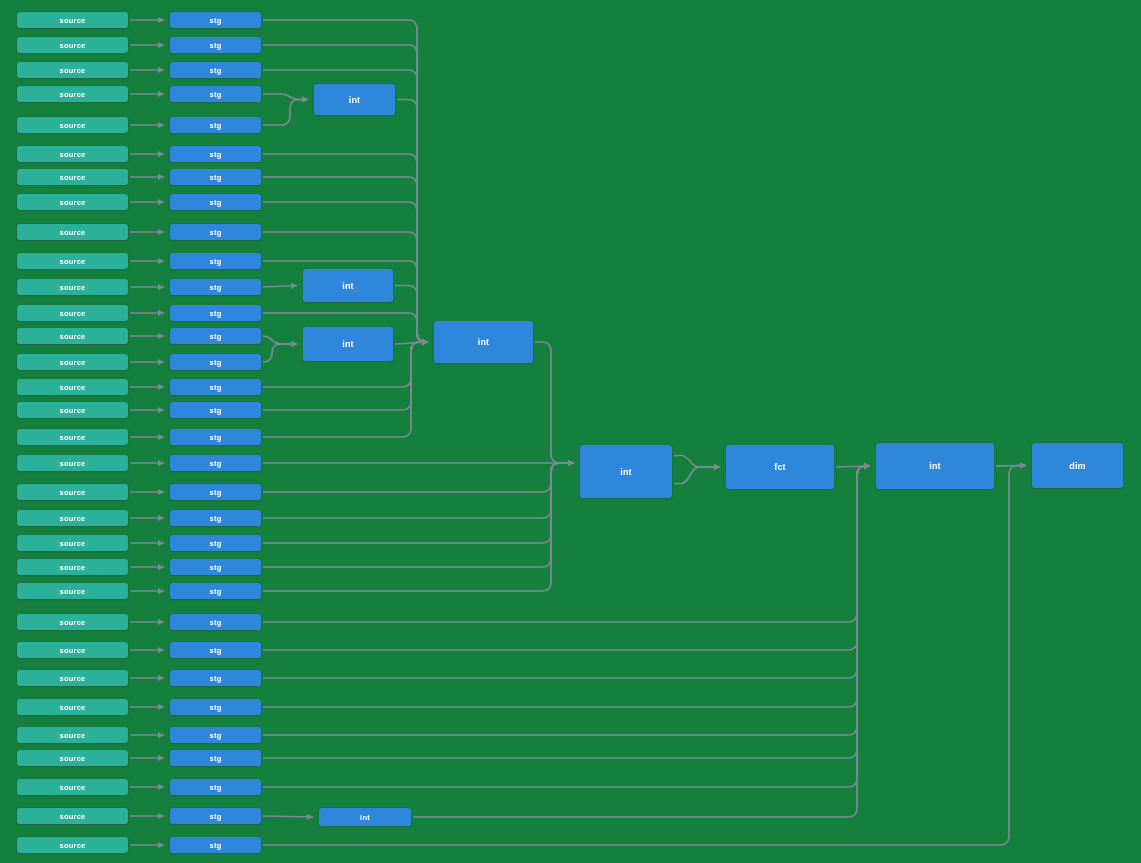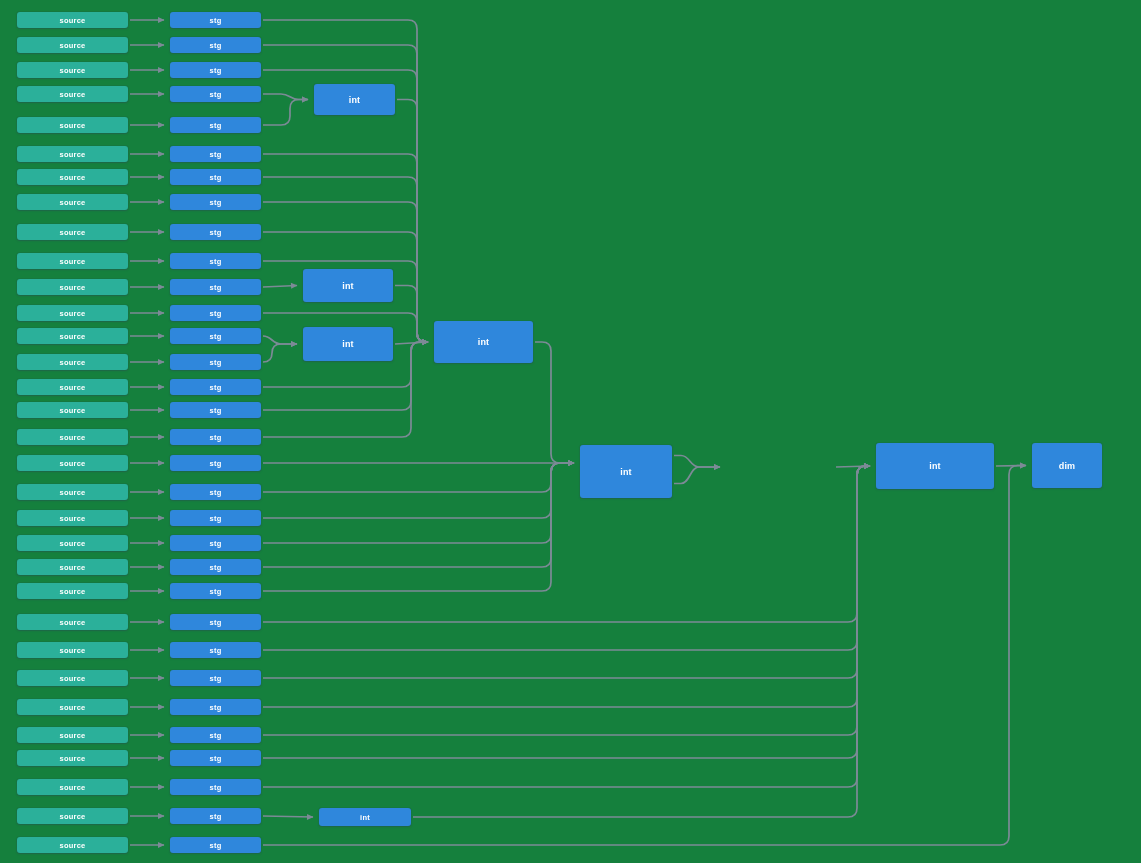--- a/index.html
+++ b/index.html
@@ -302,22 +302,25 @@
     </div>
     <div class="node int" style="left: 303px; top: 327px; width: 90px; height: 34px; background: rgb(47, 135, 220); color: rgb(255, 255, 255); font-size: 9px;">
       <span>int</span>
     </div>
     <div class="node int" style="left: 434px; top: 321px; width: 99px; height: 42px; background: rgb(47, 135, 220); color: rgb(255, 255, 255); font-size: 9px;">
       <span>int</span>
     </div>
     <div class="node int" style="left: 580px; top: 445px; width: 92px; height: 53px; background: rgb(47, 135, 220); color: rgb(255, 255, 255); font-size: 9px;">
       <span>int</span>
     </div>
+    <div class="node fct" style="left: 726px; top: 445px; width: 108px; height: 44px; background: rgb(47, 135, 220); color: rgb(255, 255, 255); font-size: 9px;">
+      <span>fct</span>
+    </div>
     <div class="node int" style="left: 876px; top: 443px; width: 118px; height: 46px; background: rgb(47, 135, 220); color: rgb(255, 255, 255); font-size: 9px;">
       <span>int</span>
     </div>
-    <div class="node dim" style="left: 1032px; top: 443px; width: 70px; height: 45px; background: rgb(47, 135, 220); color: rgb(255, 255, 255); font-size: 9px;">
+    <div class="node dim" style="left: 1032px; top: 443px; width: 91px; height: 45px; background: rgb(47, 135, 220); color: rgb(255, 255, 255); font-size: 9px;">
       <span>dim</span>
     </div>
     <div class="node int" style="left: 319px; top: 808px; width: 92px; height: 18px; background: rgb(47, 135, 220); color: rgb(255, 255, 255); font-size: 7.5px;">
       <span>int</span>
     </div>
   </div>
 
 </body></html>

